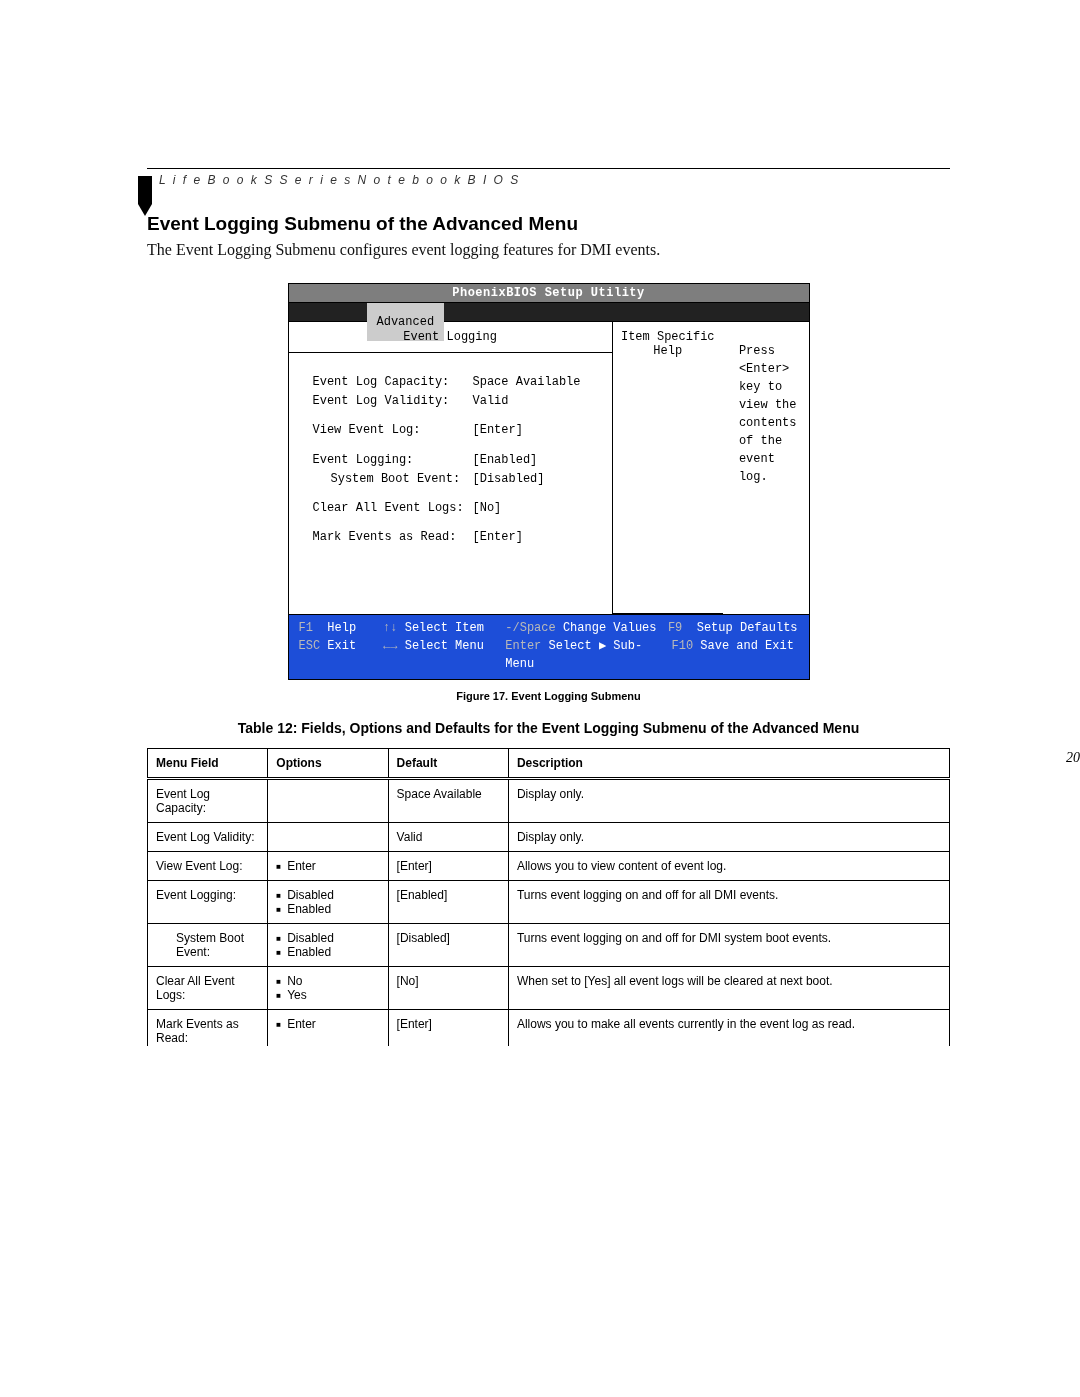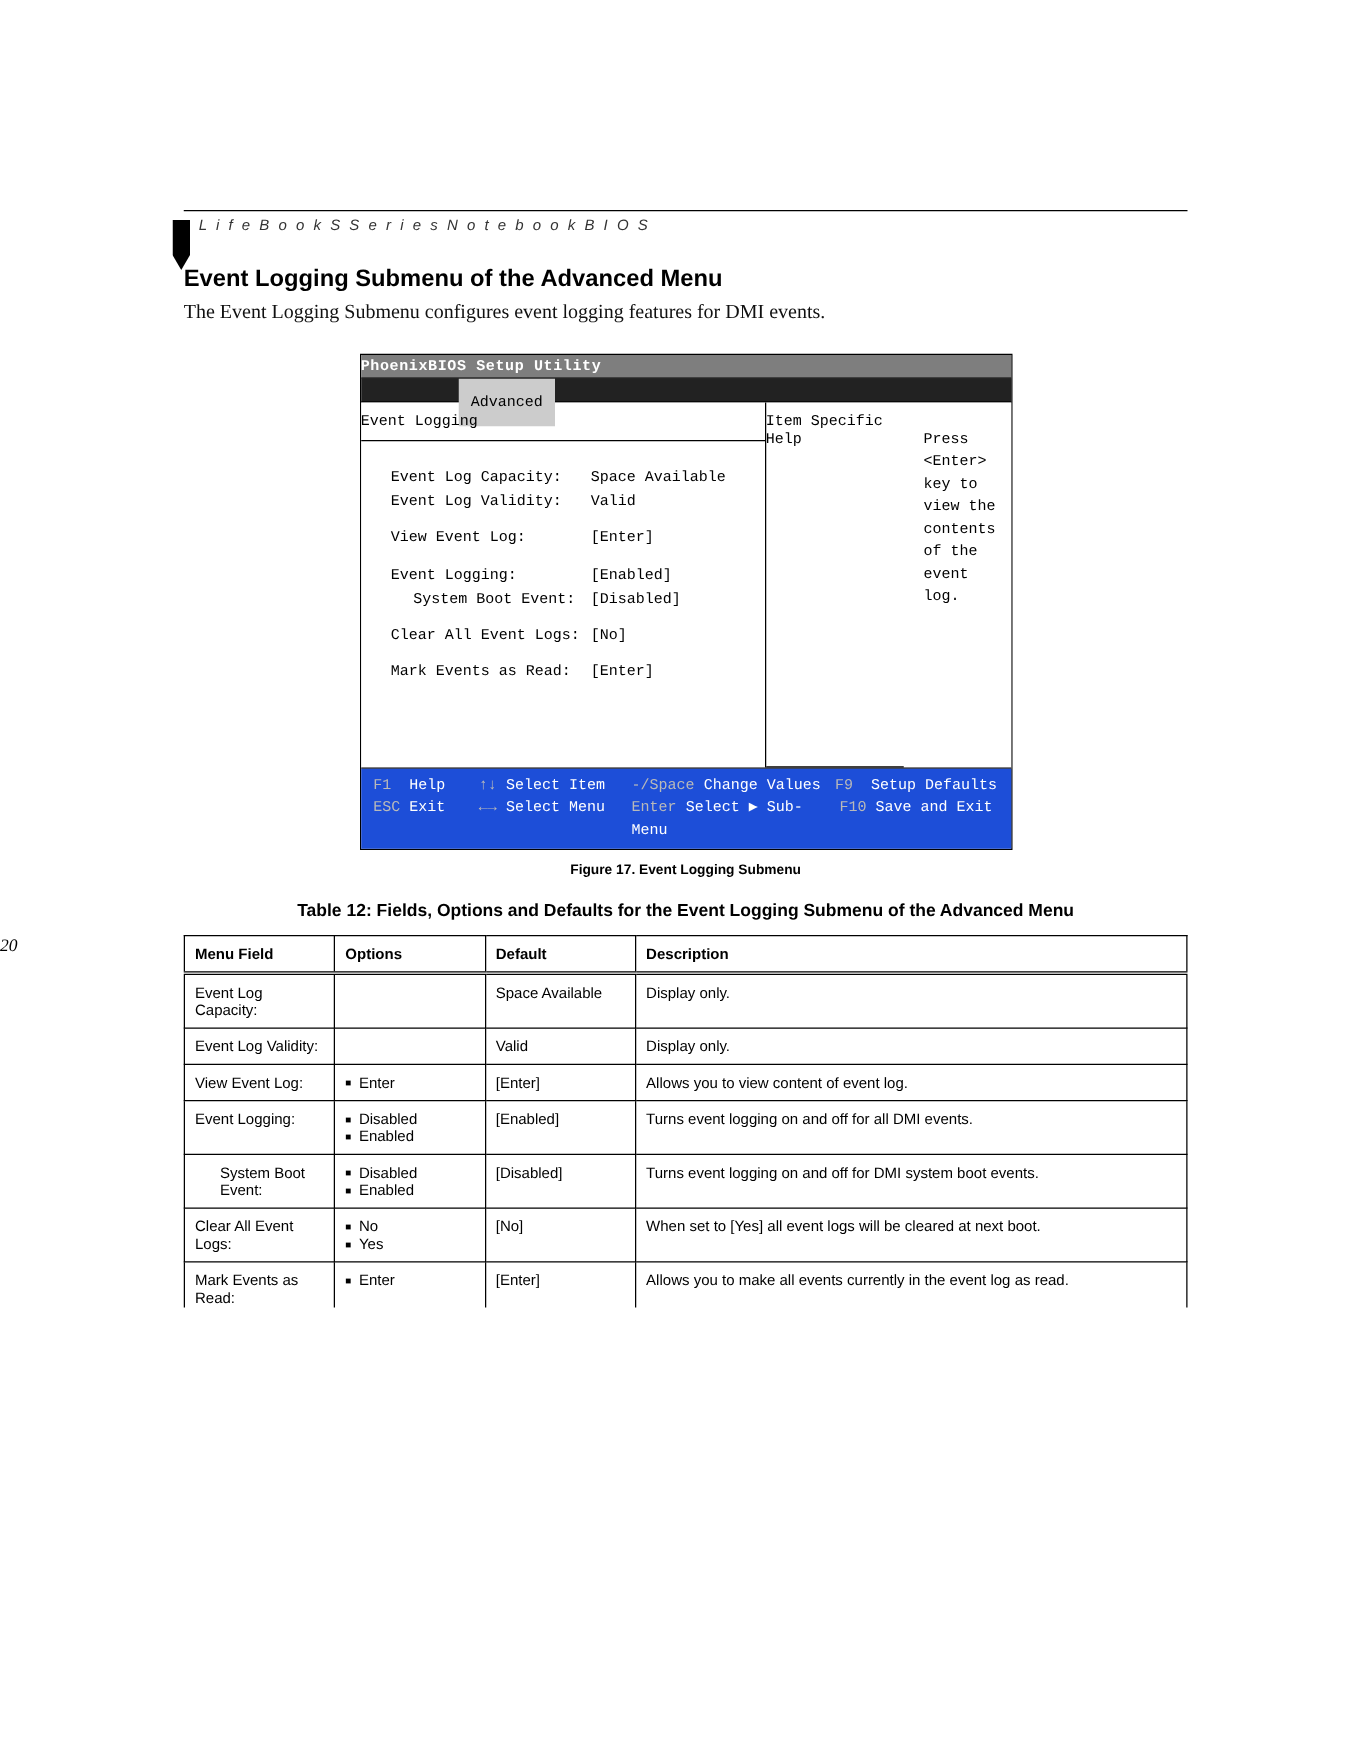--- a/index.html
+++ b/index.html
@@ -61,21 +61,21 @@
     width: 520px;
     margin: 24px auto 10px auto;
     border: 1px solid #000;
     font-family: "Courier New", monospace;
     font-size: 12px;
     color: #000;
   }
   .bios-title {
     background: #7e7e7e;
     color: #fff;
-    text-align: left;
+    text-align: center;
     padding: 2px 0;
     border-bottom: 1px solid #000;
     font-weight: bold;
     letter-spacing: 0.5px;
   }
   .bios-tabs {
     background: #222;
     color: #222;
     height: 18px;
     border-bottom: 1px solid #000;
@@ -100,20 +100,21 @@
     flex: 1.65;
     border-right: 1px solid #000;
     display: flex;
     flex-direction: column;
   }
   .bios-right {
     flex: 1;
     display: flex;
   }
   .bios-subhead {
+    text-align: center;
     padding: 8px 0;
     border-bottom: 1px solid #000;
     min-height: 14px;
   }
   .bios-fields {
     padding: 20px 10px 10px 24px;
     line-height: 1.6;
     flex: 1;
   }
   .bios-fields .row { display: flex; }
@@ -191,21 +192,21 @@
     font-size: 8px;
     margin-right: 6px;
     position: relative;
     top: -1px;
   }
   .indent-cell { padding-left: 20px; }
   .pagenum {
     position: absolute;
     left: 0; right: 0;
     bottom: 280px;
-    text-align: left;
+    text-align: right;
     font-style: italic;
     font-size: 14px;
     font-family: "Times New Roman", serif;
   }
 </style>
 </head>
 <body>
 
 <div class="page">
   <div class="tab-marker">

